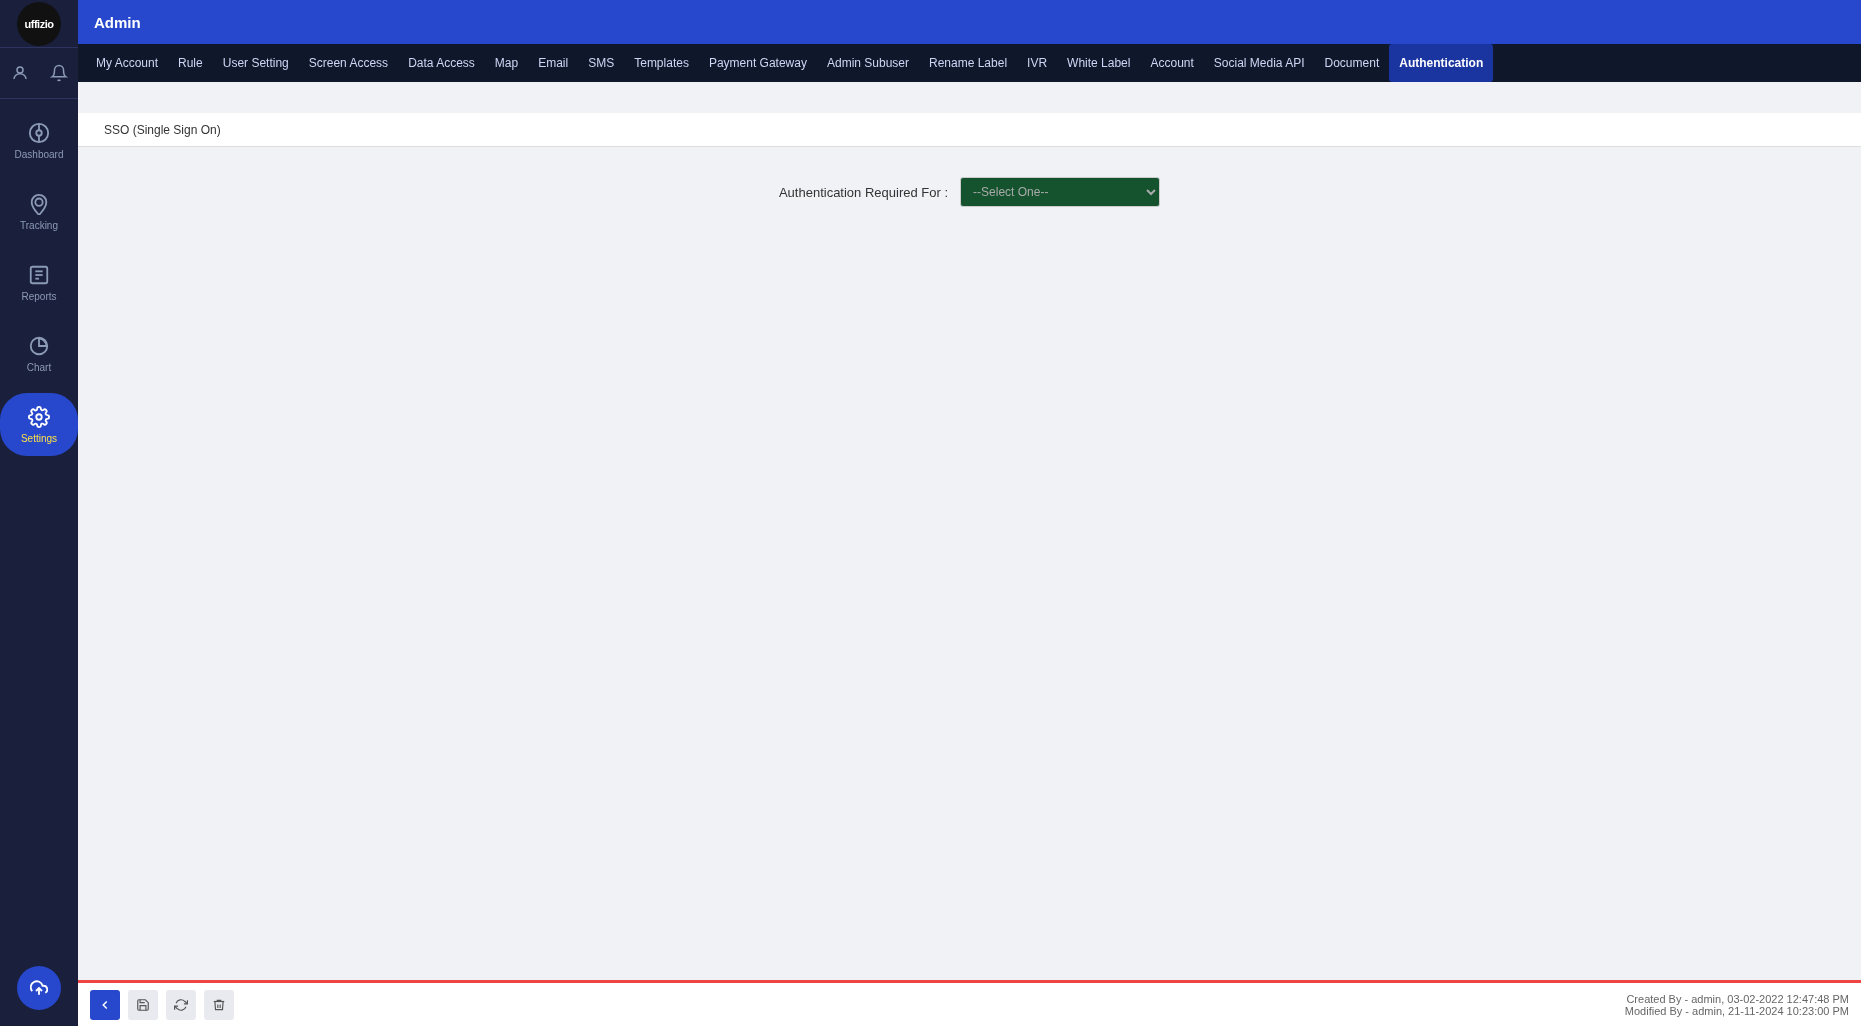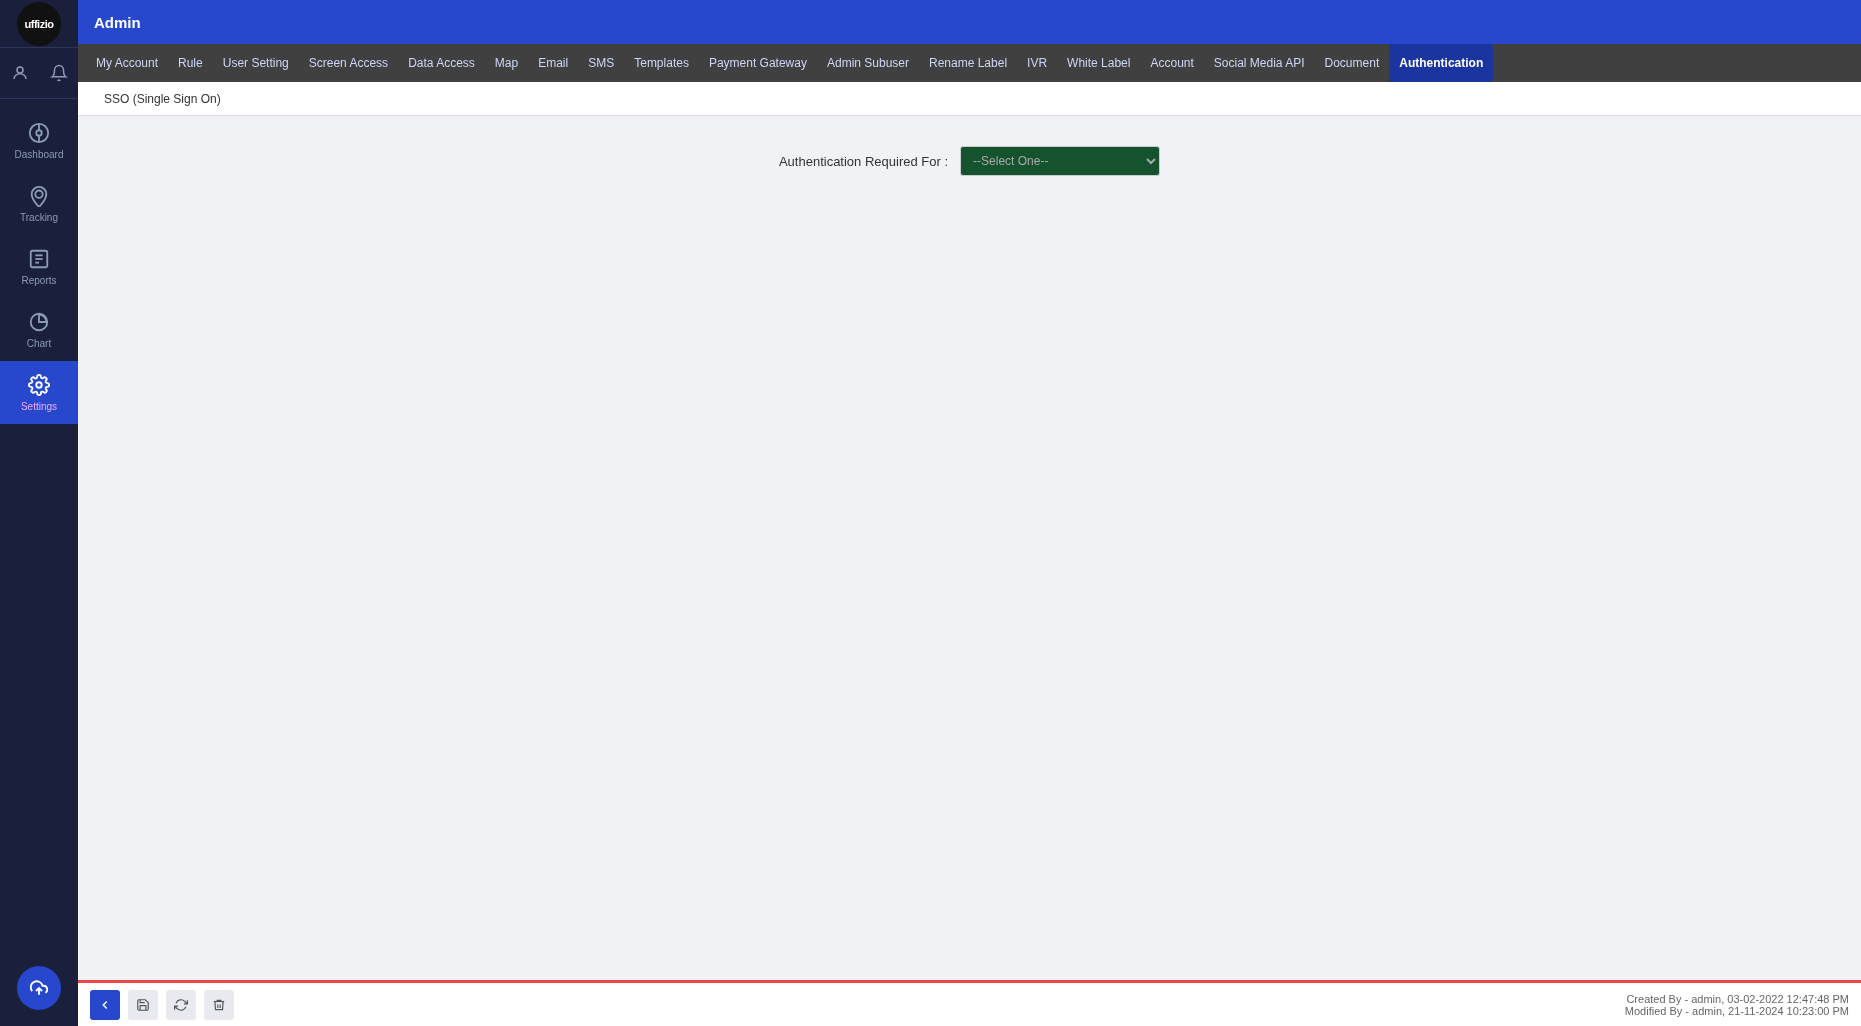--- a/index.html
+++ b/index.html
@@ -38,35 +38,36 @@
       font-size: 11px;
       font-weight: bold;
       letter-spacing: -0.5px;
     }
     .sidebar-icons {
       display: flex;
       flex-direction: column;
       align-items: center;
       width: 100%;
       padding-top: 10px;
-      gap: 0;
+      gap: 8px;
     }
     .sidebar-icon-group {
       display: flex;
       flex-direction: column;
       align-items: center;
       gap: 4px;
       width: 100%;
       padding: 12px 0;
       cursor: pointer;
       color: #8b9ab5;
     }
     .sidebar-icon-group.active {
       background: #2748cc;
-      color: #f0abfc;
+      color: #fde047;
+      border-radius: 27px;
     }
     .sidebar-icon-group .icon-svg {
       width: 24px;
       height: 24px;
       display: flex;
       align-items: center;
       justify-content: center;
     }
     .sidebar-icon-group .label {
       font-size: 10px;
@@ -130,21 +131,21 @@
       flex-shrink: 0;
     }
     .top-nav .admin-title {
       font-size: 15px;
       font-weight: bold;
       margin-right: 20px;
     }
 
     
     .tab-bar {
-      background: #404040;
+      background: #0f172a;
       display: flex;
       align-items: center;
       padding: 0 8px;
       height: 38px;
       flex-shrink: 0;
       flex-wrap: nowrap;
       overflow-x: auto;
       scrollbar-width: none;
     }
     .tab-bar::-webkit-scrollbar { display: none; }
@@ -167,20 +168,21 @@
 
     
     .sub-tab-bar {
       background: white;
       display: flex;
       align-items: center;
       padding: 0 16px;
       height: 34px;
       border-bottom: 1px solid #ddd;
       flex-shrink: 0;
+      margin-top: 31px;
     }
     .sub-tab-item {
       font-size: 12px;
       color: #333;
       padding: 4px 10px;
       cursor: pointer;
     }
 
     
     .content-area {

